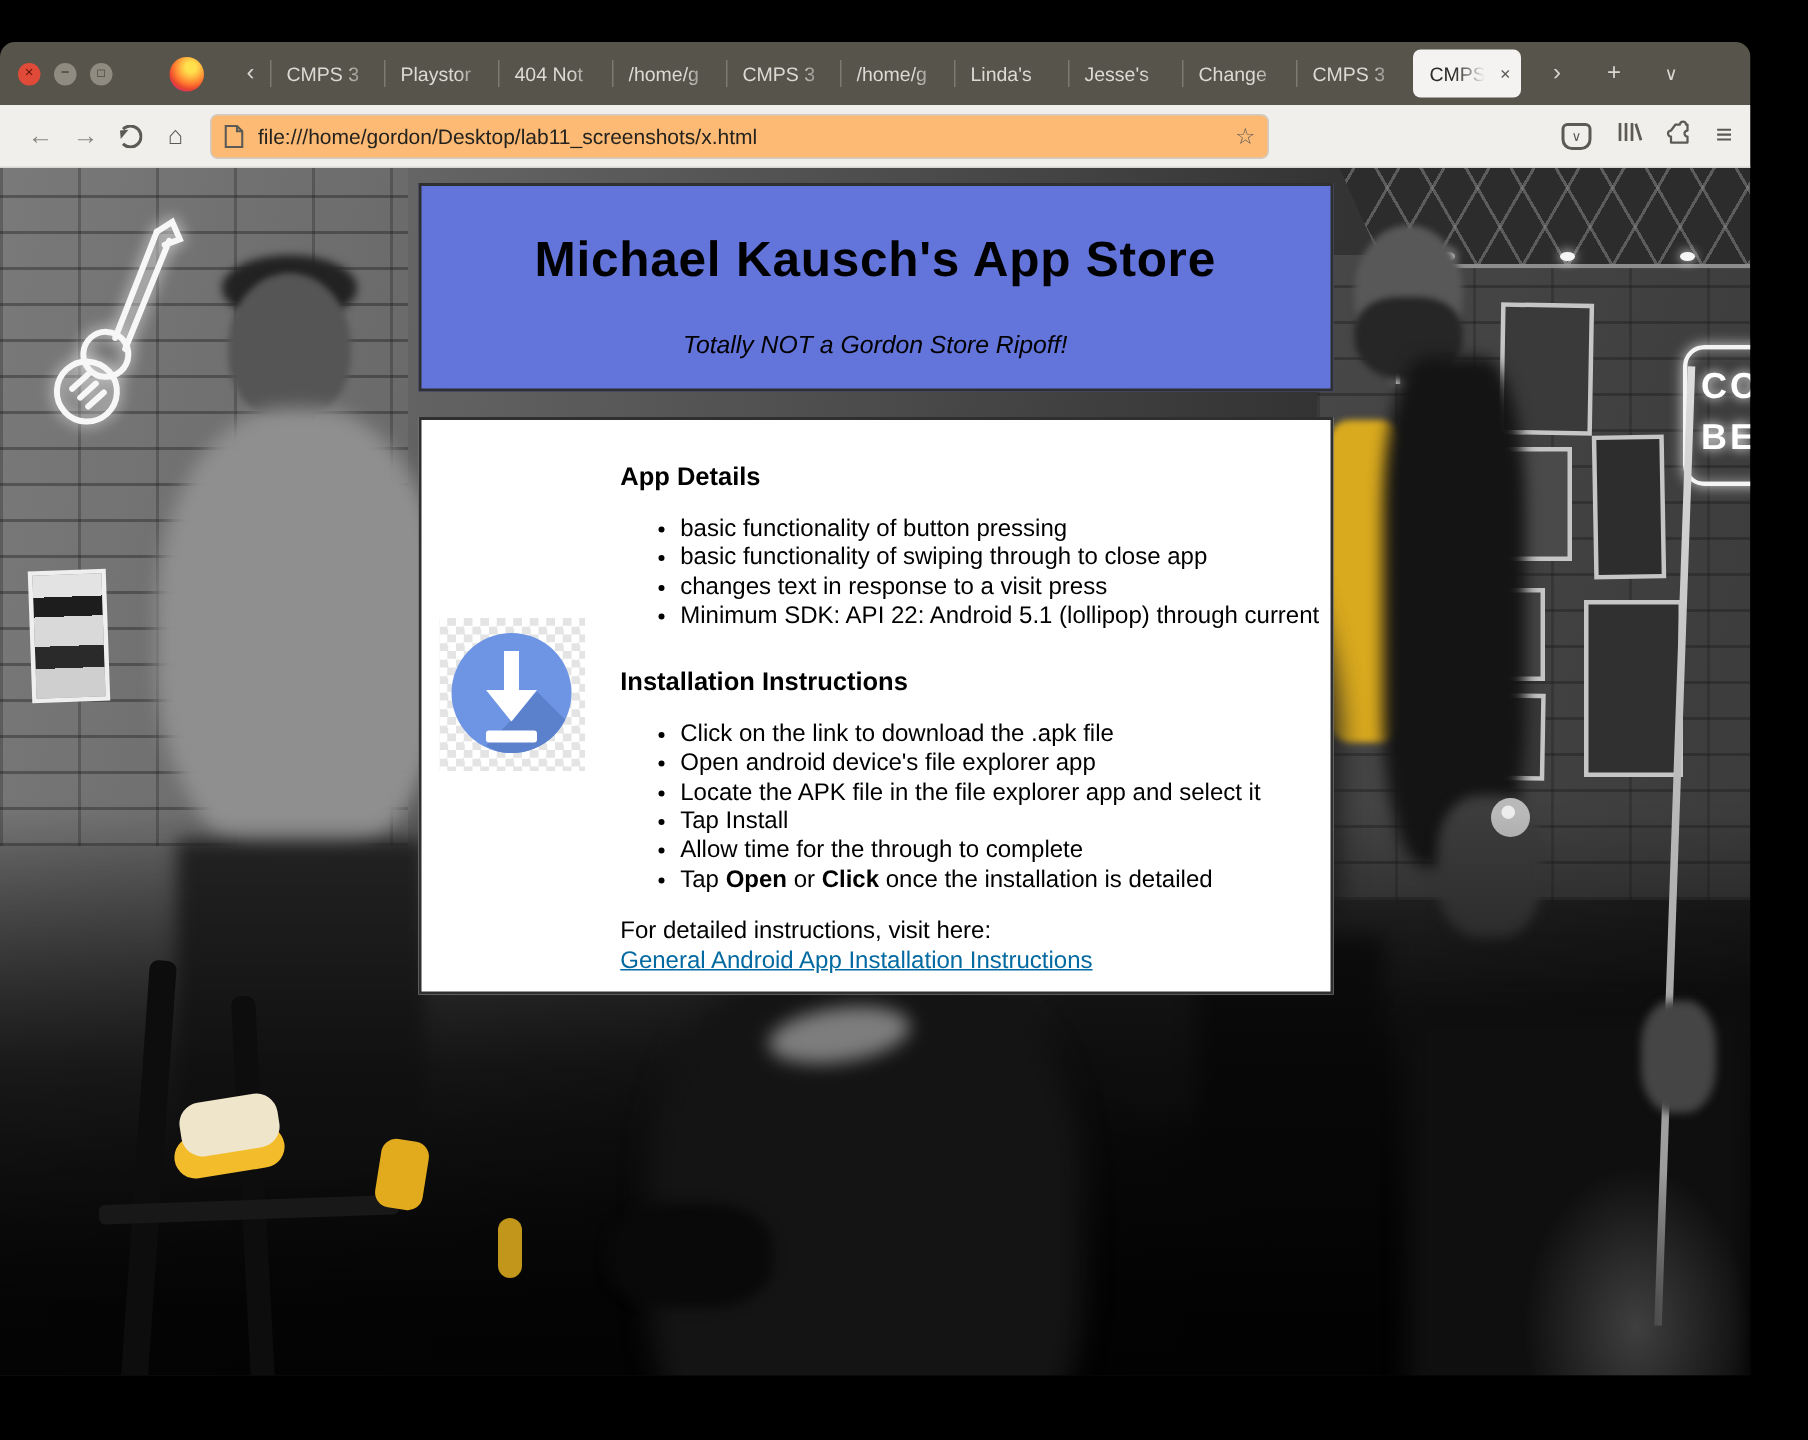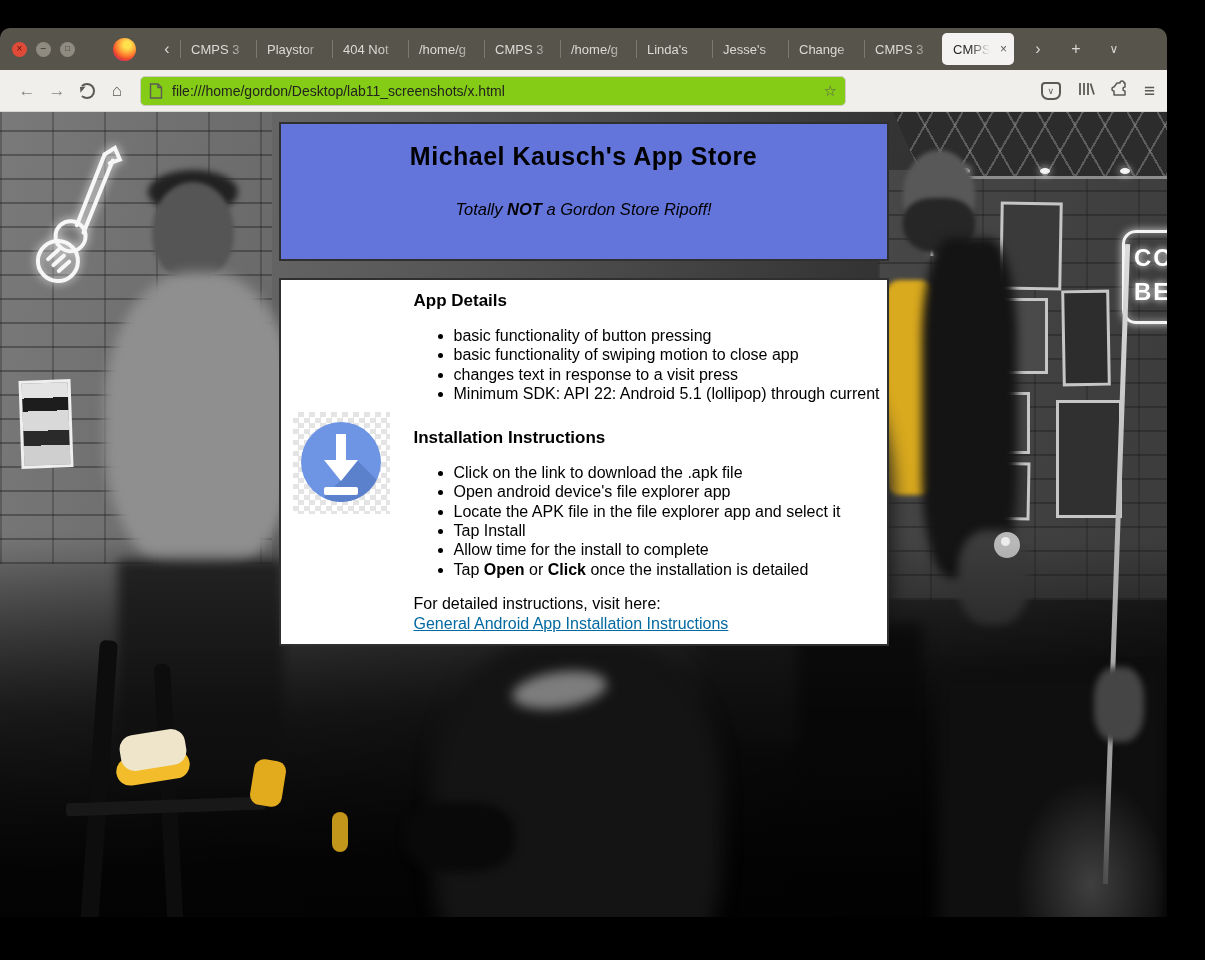--- a/index.html
+++ b/index.html
@@ -41,21 +41,21 @@
   .tab-actions .ta{font-size:16px;width:24px;text-align:center;cursor:pointer;}
   .tab-actions .ta.caret{font-size:12px;}
   
   .nav-bar{height:42px;flex:0 0 42px;background:#f1efec;display:flex;align-items:center;
     padding:0 12px;box-sizing:border-box;border-bottom:1px solid #d9d6d2;}
   .nav-icon{width:30px;height:30px;display:flex;align-items:center;justify-content:center;
     color:#8a8883;font-size:17px;cursor:pointer;flex:0 0 auto;}
   .nav-icon.dark{color:#5c5a55;}
   .icon-reload{width:12px;height:12px;border:2px solid #5c5a55;border-radius:50%;border-left-color:transparent;position:relative;}
   .icon-reload::after{content:"";position:absolute;left:-5px;top:-2px;border:4px solid transparent;border-right-color:#5c5a55;transform:rotate(40deg);}
-  .url-bar{width:706px;height:30px;background:#84cc16;border:1px solid #cfccc8;border-radius:5px;
+  .url-bar{width:706px;height:30px;background:#fdba74;border:1px solid #cfccc8;border-radius:5px;
     display:flex;align-items:center;margin-left:8px;padding:0 8px;box-sizing:border-box;}
   .url-text{flex:1;font-size:14px;color:#23221f;white-space:nowrap;overflow:hidden;}
   .page-icon{margin-right:9px;display:flex;}
   .star{font-size:15px;color:#5c5a55;cursor:pointer;}
   .nav-right{margin-left:auto;display:flex;align-items:center;gap:16px;}
   .pocket-box{width:16px;height:14px;border:2px solid #5c5a55;border-radius:4px 4px 7px 7px;
     display:flex;align-items:center;justify-content:center;font-size:9px;color:#5c5a55;}
   .menu-icon{font-size:19px;color:#5c5a55;cursor:pointer;}
   
   .viewport{flex:1 1 auto;position:relative;overflow:hidden;}
@@ -119,31 +119,31 @@
   .neon-line{display:block;font-size:24px;font-weight:bold;color:#fff;letter-spacing:2px;
     text-shadow:0 0 7px #fff;line-height:34px;}
   .cue{left:1114px;top:132px;width:5px;height:640px;background:linear-gradient(#dcdcdc,#8f8f8f);transform:rotate(2deg);}
   .hand-cue{left:1094px;top:555px;width:50px;height:75px;background:#454545;filter:blur(3px);border-radius:40%;}
   .legs-right{left:938px;top:560px;width:229px;height:330px;background:#0f0f0f;filter:blur(7px);}
   .floor-glow{left:1015px;top:665px;width:152px;height:215px;background:radial-gradient(ellipse, #3f3f3f, rgba(0,0,0,0) 70%);}
   
   .page-content{position:relative;width:610px;margin:10px auto 0;}
   .header-box{box-sizing:border-box;width:100%;height:139px;background:#6374da;border:2px solid #2f2f2f;
     text-align:center;overflow:hidden;}
-  .page-title{font-size:25px;font-weight:bold;color:#000;margin:18px 0 0;letter-spacing:.5px;}
+  .page-title{font-size:33px;font-weight:bold;color:#000;margin:30px 0 0;letter-spacing:.5px;}
   .page-subtitle{font-size:16.5px;font-style:italic;color:#000;margin-top:29px;}
-  .page-subtitle b{font-weight:bold;}
+  .page-subtitle b{font-weight:normal;}
   .content-box{box-sizing:border-box;width:100%;min-height:366px;background:#fff;border:2px solid #2f2f2f;
     margin-top:17px;display:flex;}
   .icon-col{flex:0 0 133px;}
   .download-img{width:97px;height:102px;margin:132px 0 0 12px;
     background:repeating-conic-gradient(#e4e4e4 0% 25%, #ffffff 0% 50%);background-size:11px 11px;}
   .text-col{flex:1;padding:10px 6px 10px 0;font-size:16px;color:#000;}
   .sec-heading{font-size:17px;font-weight:bold;margin:0;}
-  .sec-heading.first{margin-top:1px;}
+  .sec-heading.first{margin-top:18px;}
   .sec-heading.second{margin-top:25px;}
   .text-col ul{margin:15px 0 0;padding-left:40px;}
   .text-col li{line-height:19.3px;}
   .footer-p{margin:15px 0 0;line-height:20px;}
   .install-link{color:#0369a1;text-decoration:underline;cursor:pointer;}
 </style>
 </head>
 <body>
 
 <div class="browser-window">
@@ -336,31 +336,31 @@
               <rect x="43" y="22" width="10" height="29" fill="#ffffff"></rect>
               <polygon points="31,48 65,48 48,69" fill="#ffffff"></polygon>
               <rect x="31" y="75" width="34" height="8" rx="2" fill="#ffffff"></rect>
             </svg>
           </div>
         </div>
         <div class="text-col">
           <h3 class="sec-heading first">App Details</h3>
           <ul>
             <li>basic functionality of button pressing</li>
-            <li>basic functionality of swiping motion to close app</li>
+            <li>basic functionality of swiping through to close app</li>
             <li>changes text in response to a visit press</li>
             <li>Minimum SDK: API 22: Android 5.1 (lollipop) through current</li>
           </ul>
           <h3 class="sec-heading second">Installation Instructions</h3>
           <ul>
             <li>Click on the link to download the .apk file</li>
             <li>Open android device's file explorer app</li>
             <li>Locate the APK file in the file explorer app and select it</li>
             <li>Tap Install</li>
-            <li>Allow time for the install to complete</li>
+            <li>Allow time for the through to complete</li>
             <li><span>Tap </span><b>Open</b><span> or </span><b>Click</b><span> once the installation is detailed</span></li>
           </ul>
           <p class="footer-p">
             <span>For detailed instructions, visit here:</span><br>
             <a class="install-link">General Android App Installation Instructions</a>
           </p>
         </div>
       </div>
 
     </div>

